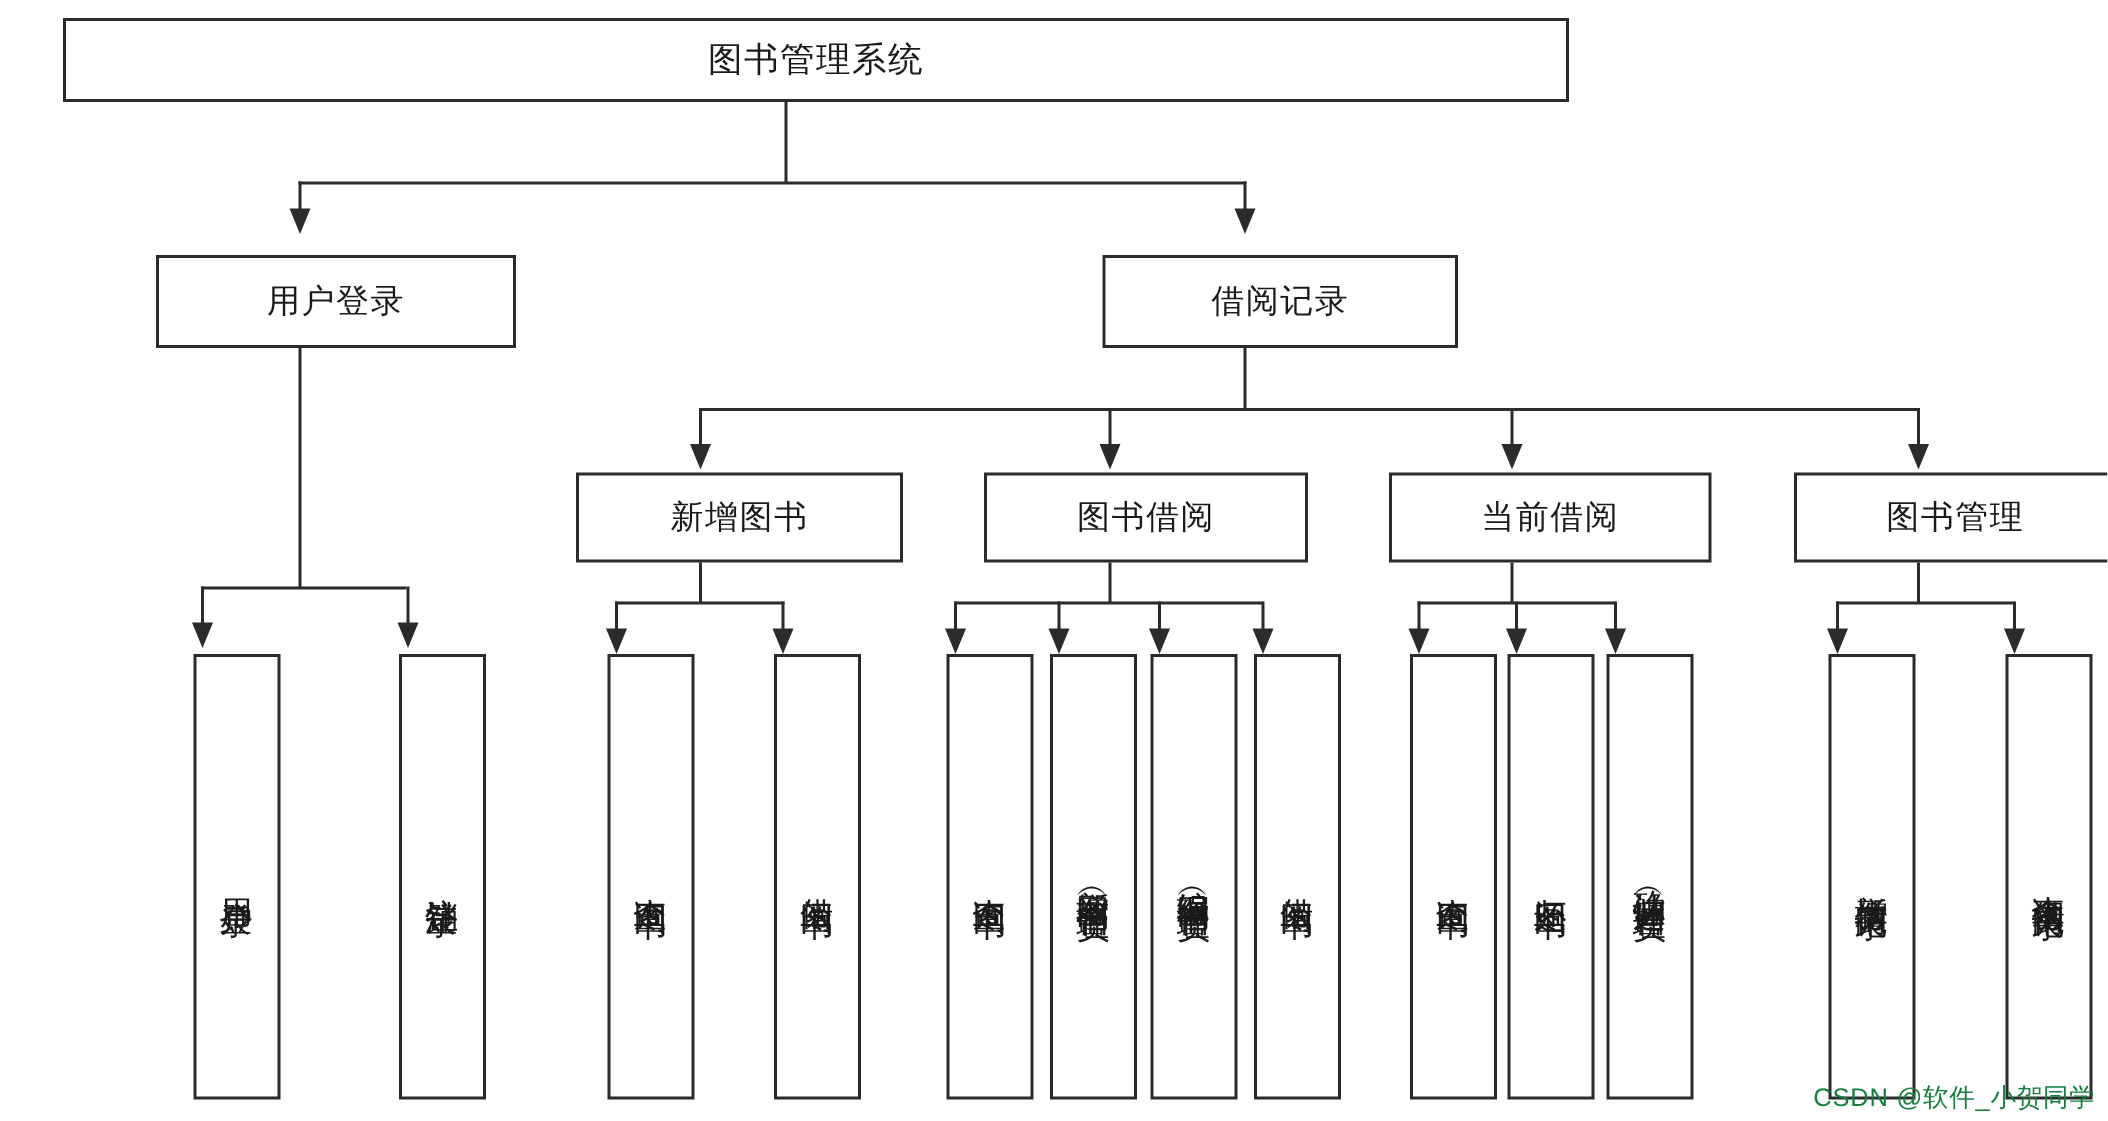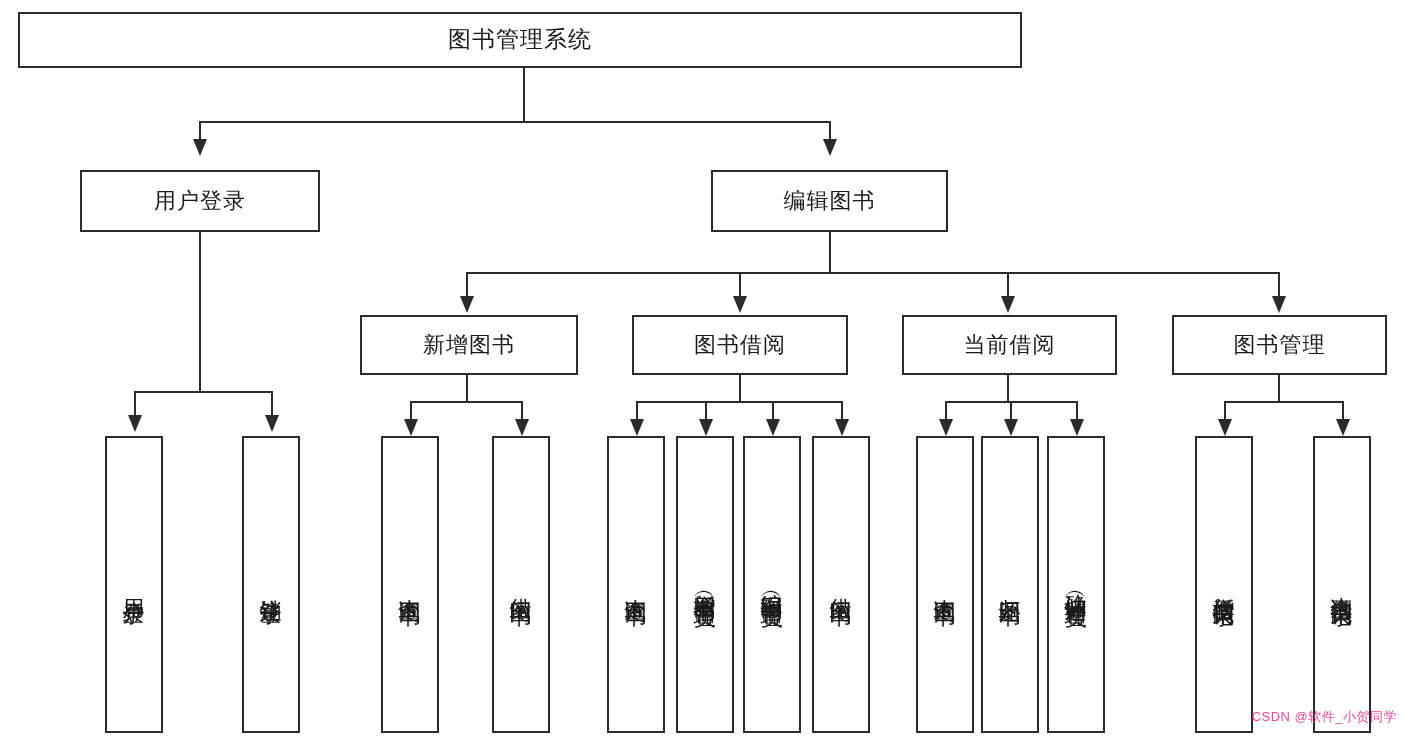--- a/index.html
+++ b/index.html
@@ -21,20 +21,21 @@
   
   .node {
     position: absolute;
     box-sizing: border-box;
     border: 2px solid #2b2b2b;
     background: #ffffff;
     display: flex;
     align-items: center;
     justify-content: center;
     color: #1a1a1a;
+    margin-left: 24px;
   }
   .node.horiz {
     font-size: 22px;
     letter-spacing: 1px;
     line-height: 1.1;
   }
   .node.root {
     font-size: 23px;
   }
   
@@ -63,23 +64,23 @@
     width: 0;
     height: 0;
     border-left: 7px solid transparent;
     border-right: 7px solid transparent;
     border-top: 17px solid #2b2b2b;
   }
   
   #watermark {
     position: absolute;
     right: 8px;
-    bottom: 21px;
-    font-size: 13px;
-    color: #ec4899;
+    bottom: 4px;
+    font-size: 17px;
+    color: #15803d;
     white-space: nowrap;
     letter-spacing: 0.5px;
     pointer-events: none;
   }
 </style>
 </head>
 <body>
 
 <div id="diagram-root">
 
@@ -92,21 +93,21 @@
   <div class="edge v" style="left:199px; top:121px; height:20px;"></div>
   <div class="arrow" style="left:193px; top:139px;"></div>
   <div class="edge v" style="left:829px; top:121px; height:20px;"></div>
   <div class="arrow" style="left:823px; top:139px;"></div>
 
   <div class="node horiz" style="left:80px; top:170px; width:240px; height:62px;">
     <span>用户登录</span>
   </div>
 
   <div class="node horiz" style="left:711px; top:170px; width:237px; height:62px;">
-    <span>编辑图书</span>
+    <span>借阅记录</span>
   </div>
 
   <div class="edge v" style="left:199px; top:232px; height:160px;"></div>
   <div class="edge h" style="left:134px; top:391px; width:137px;"></div>
   <div class="edge v" style="left:134px; top:391px; height:26px;"></div>
   <div class="arrow" style="left:128px; top:415px;"></div>
   <div class="edge v" style="left:271px; top:391px; height:26px;"></div>
   <div class="arrow" style="left:265px; top:415px;"></div>
 
   <div class="edge v" style="left:829px; top:232px; height:42px;"></div>

